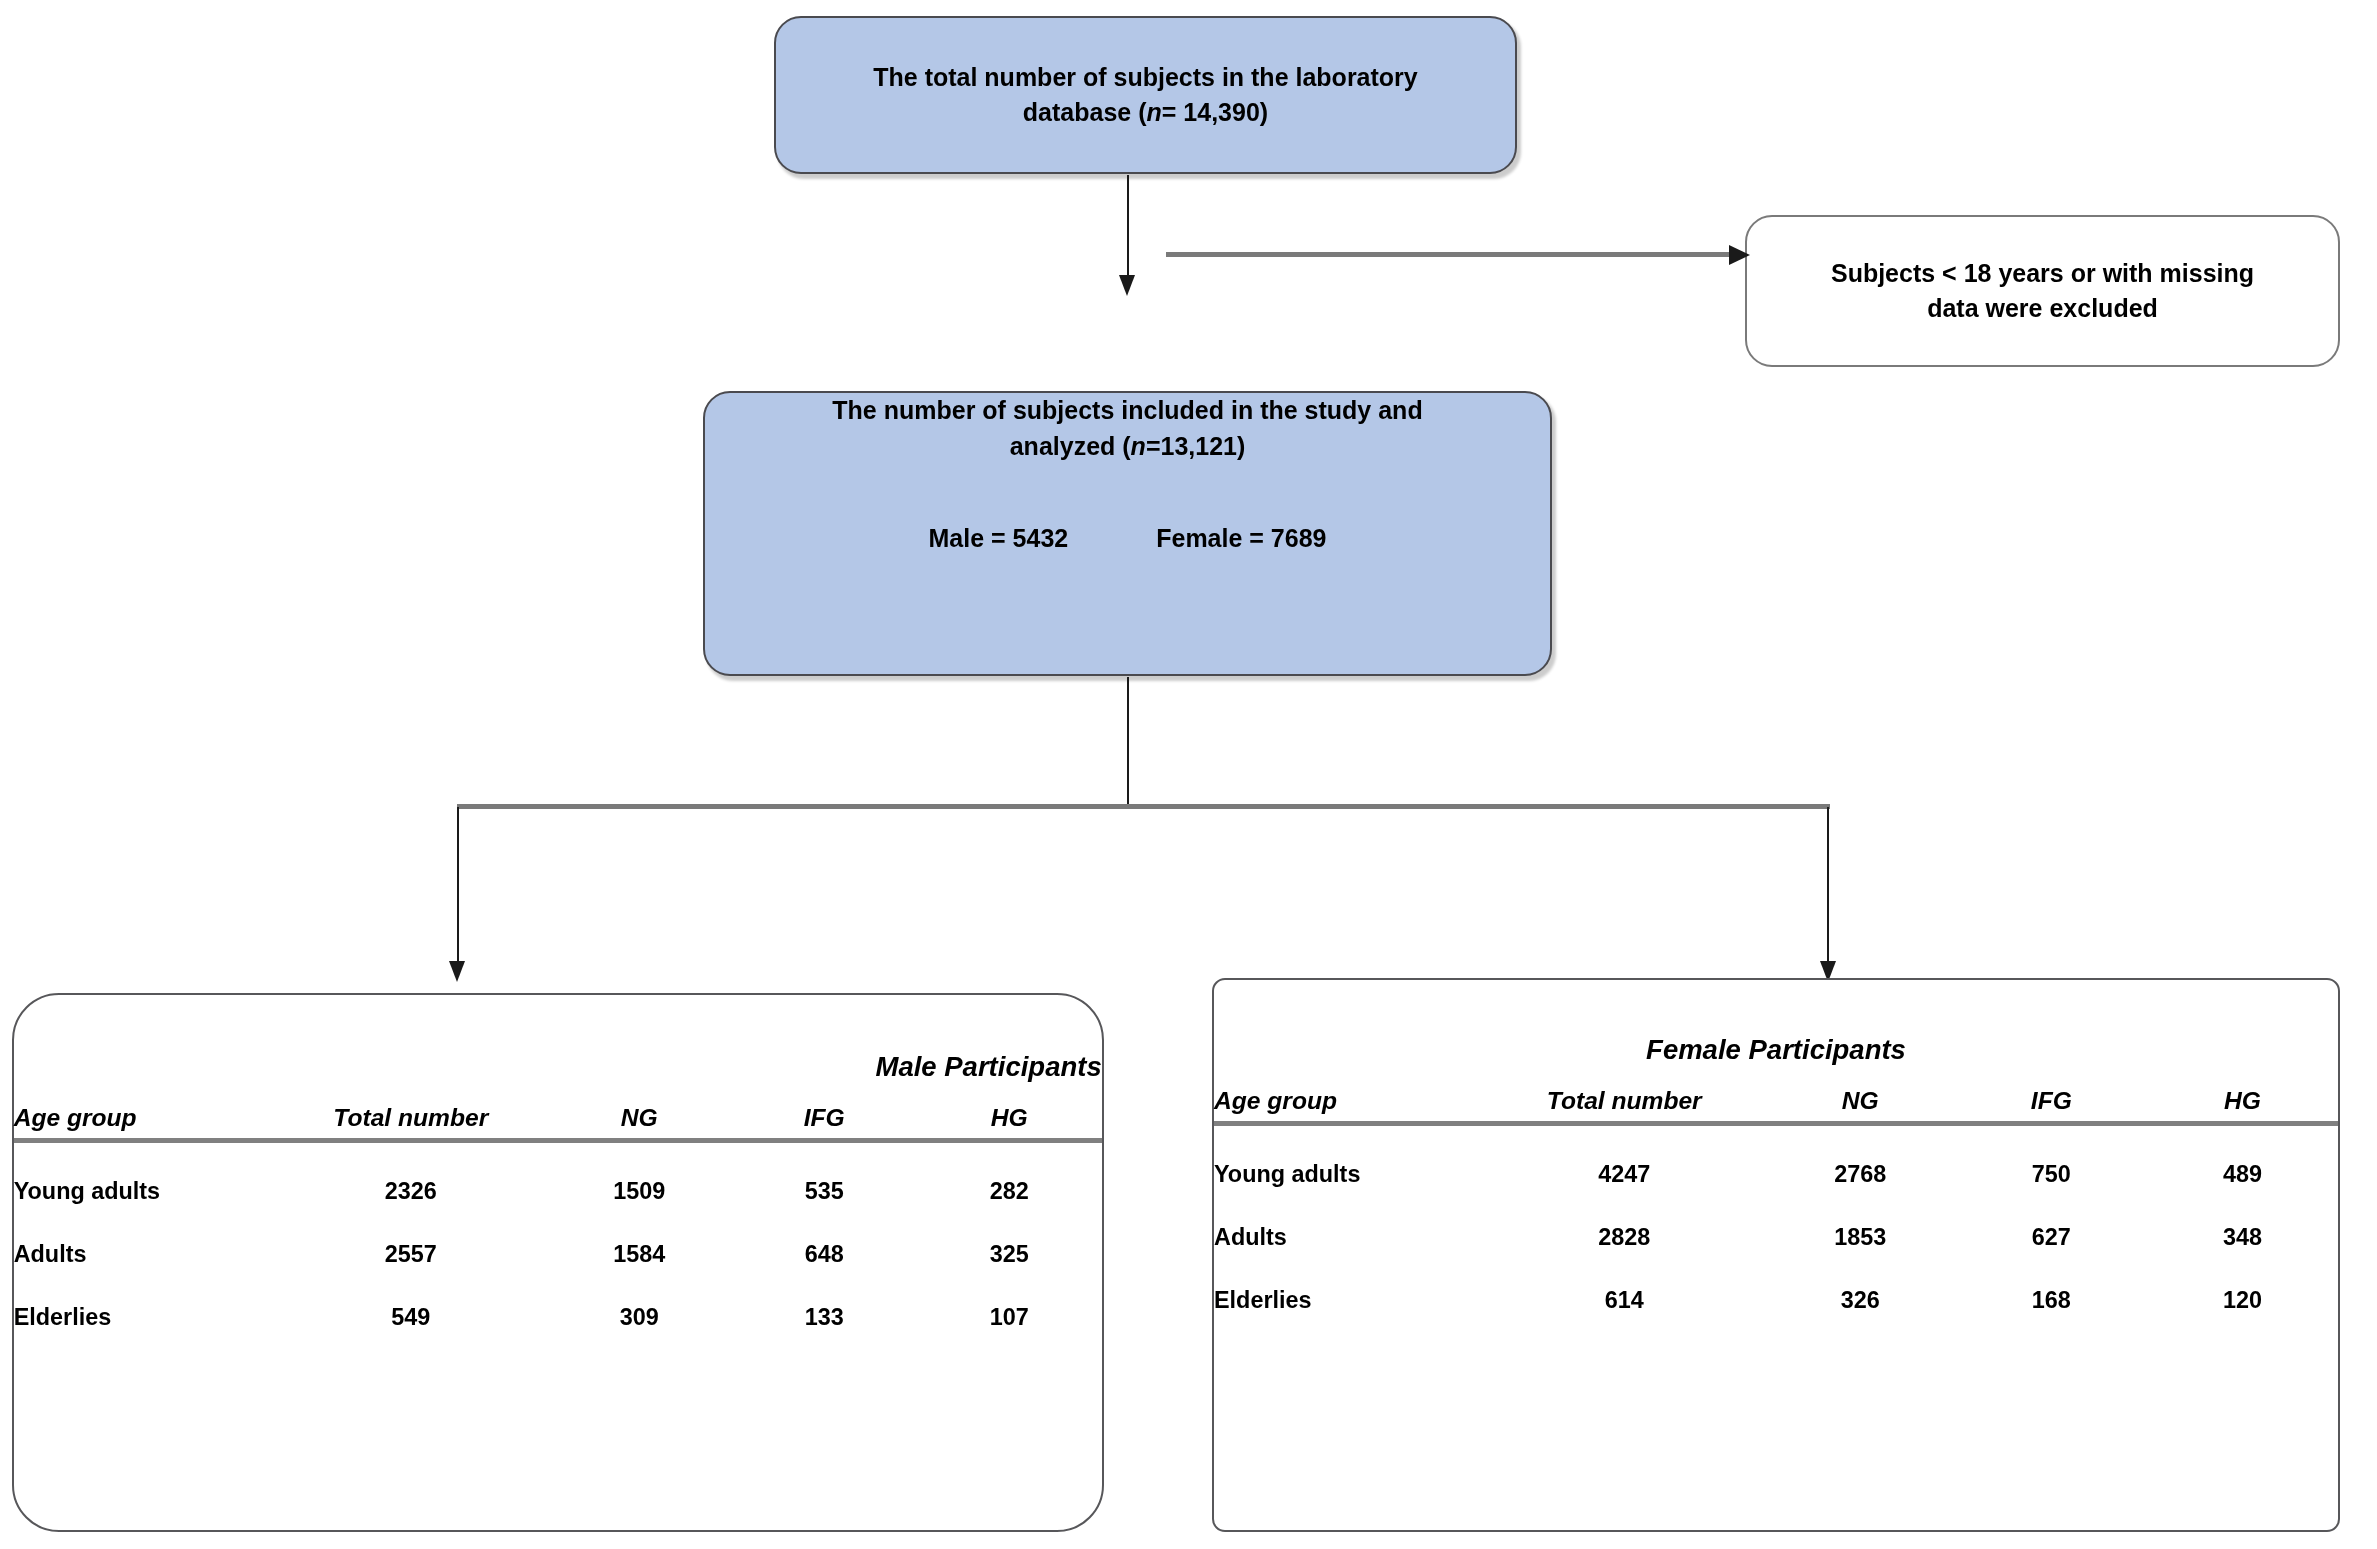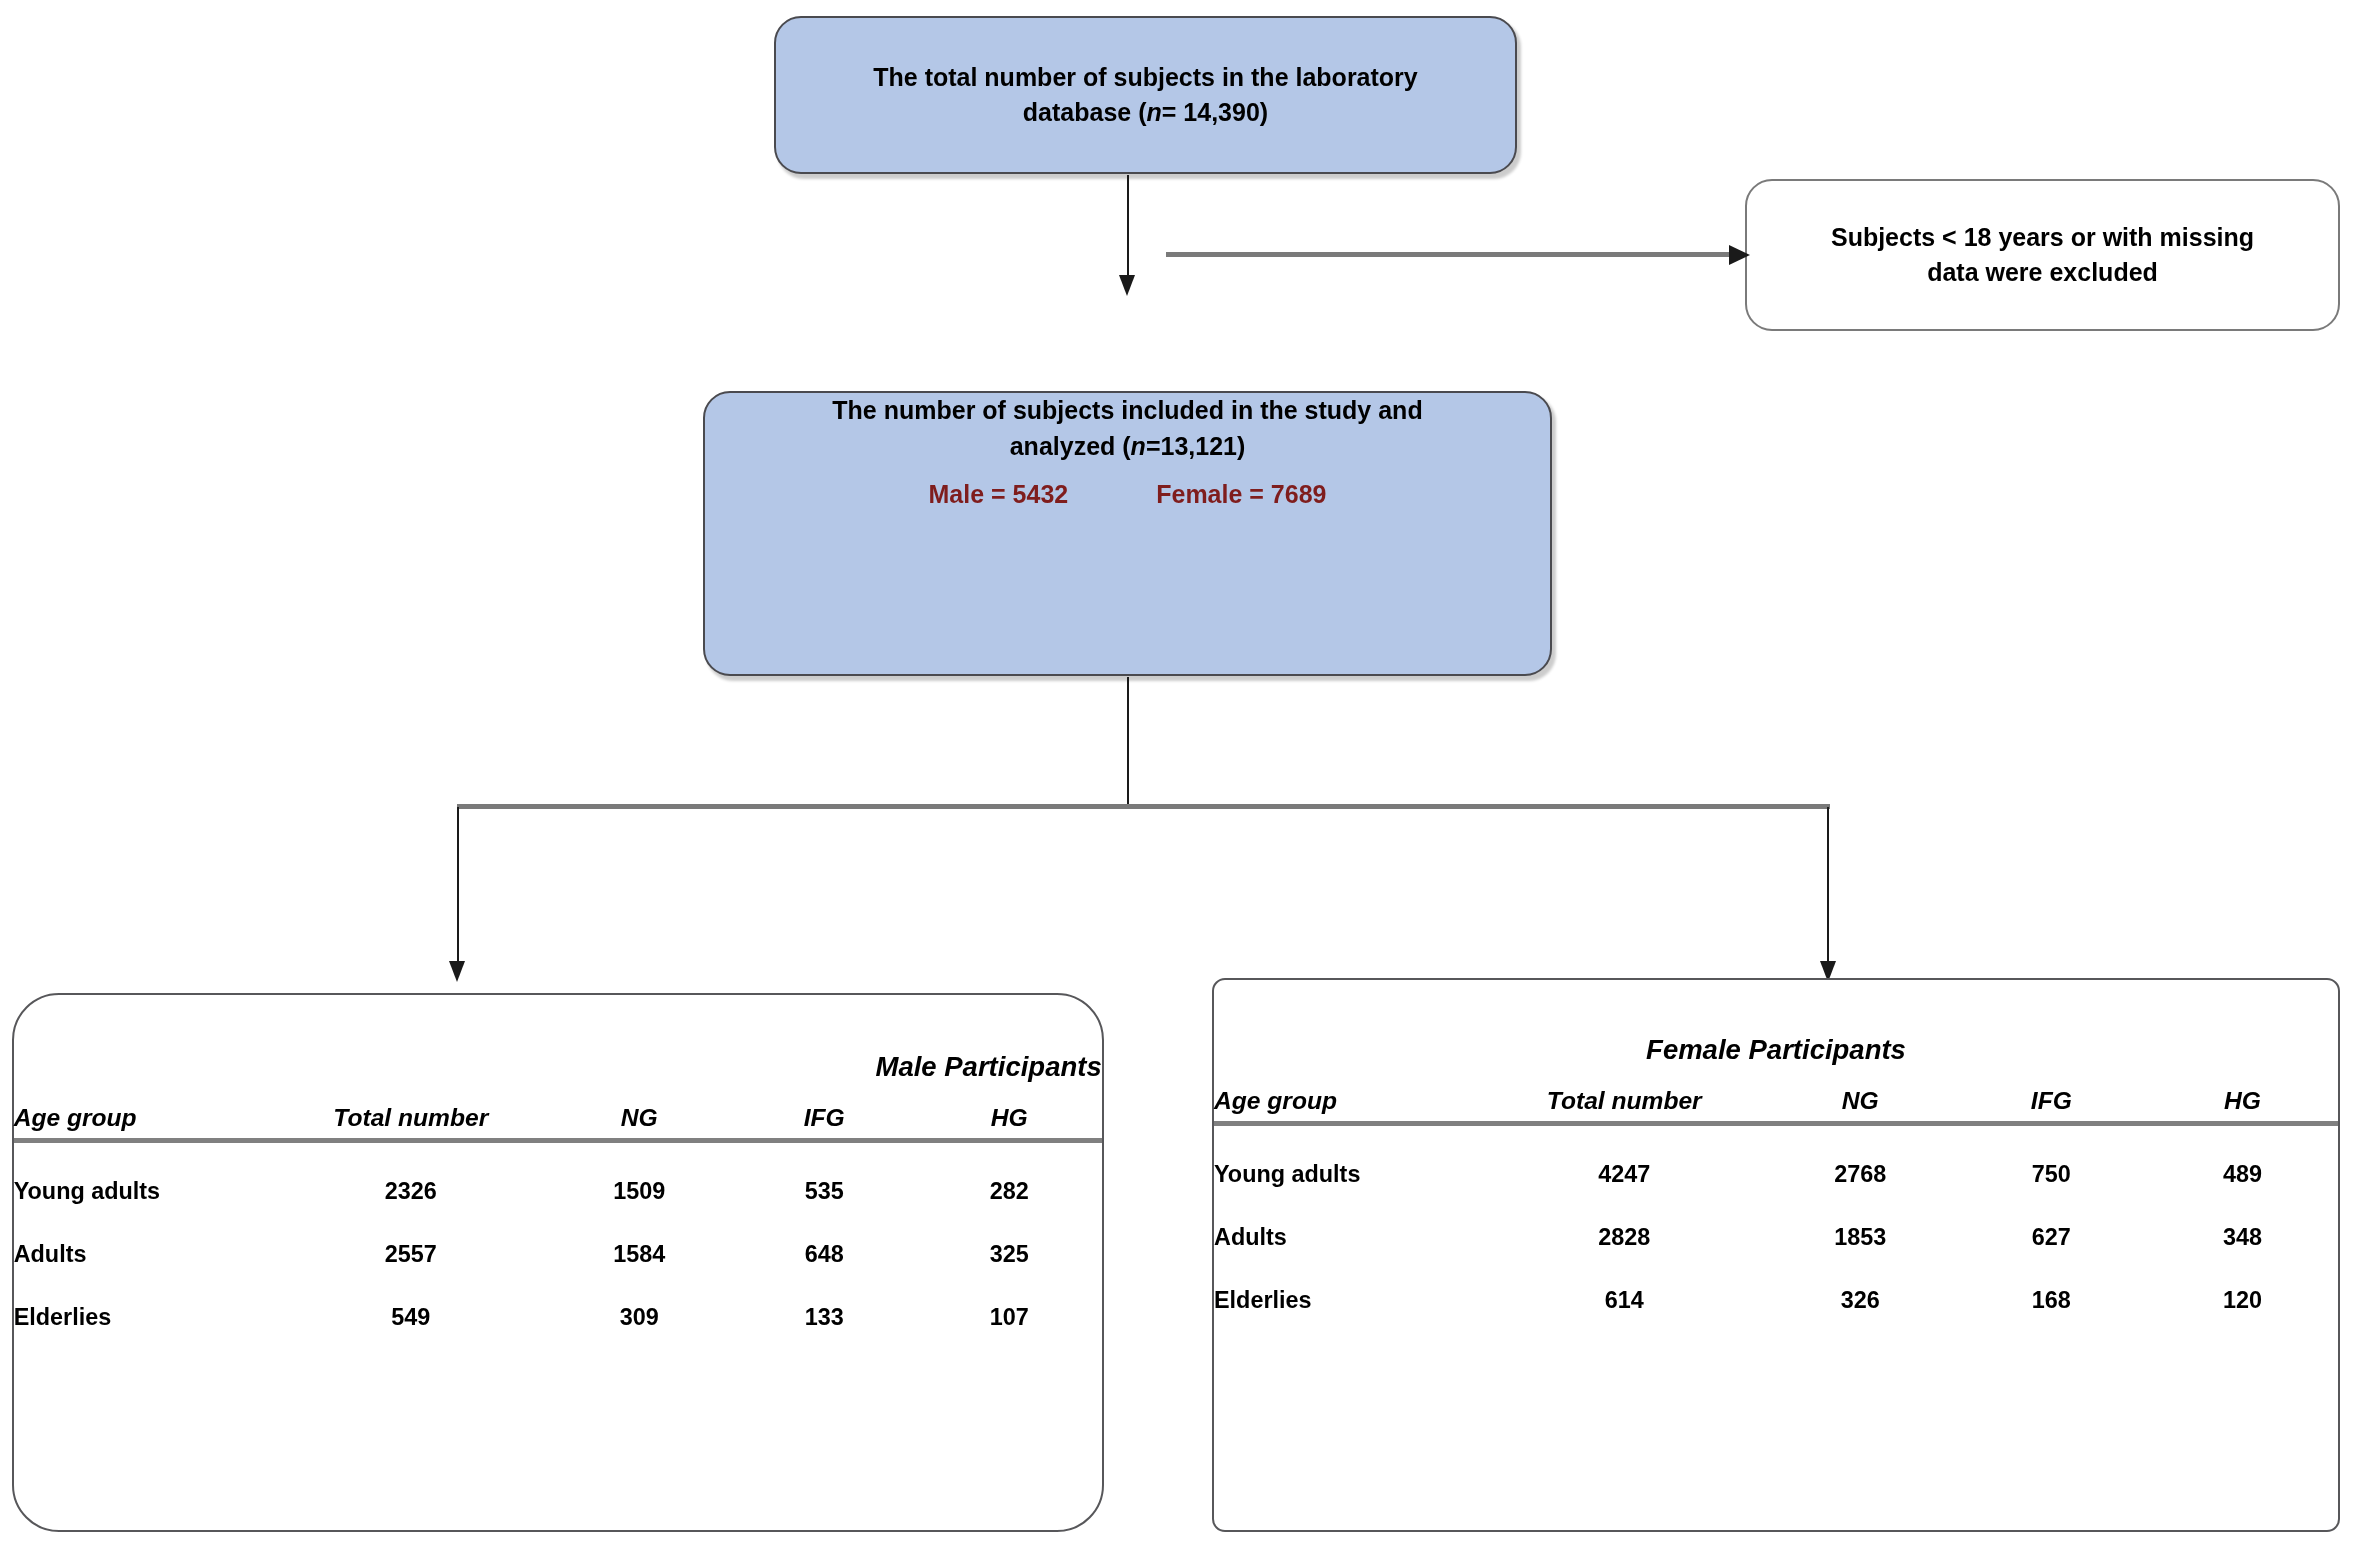--- a/index.html
+++ b/index.html
@@ -32,20 +32,21 @@
   .box-blue {
     background: #b4c7e7;
     border: 2.3px solid #4a4a4f;
     border-radius: 27px;
     box-shadow: 3.5px 4.1px 2.9px rgba(0,0,0,0.20);
   }
   .box-white {
     background: #ffffff;
     border: 2.3px solid #7a7a7a;
     border-radius: 27px;
+    margin-top: 36px;
   }
   .box-panel {
     background: #ffffff;
     border: 2.3px solid #57575a;
     border-radius: 47px;
     align-items: stretch;
     justify-content: flex-start;
   }
 
   .box-text {
@@ -74,24 +75,24 @@
   #box-included {
     left: 703px; top: 391px;
     width: 849px; height: 285px;
     justify-content: flex-start;
   }
   #box-included .box-text { font-size: 25px; }
   #box-included .sex-row {
     display: flex;
     justify-content: center;
     gap: 88px;
-    margin-top: 16px;
+    margin-top: 60px;
     font-size: 25px;
     font-weight: bold;
-    color: #7f1d1d;
+    color: #000000;
   }
 
   
   .vline {
     position: absolute;
     background: #1a1a1a;
     width: 2.3px;
   }
   .hline-thick {
     position: absolute;

